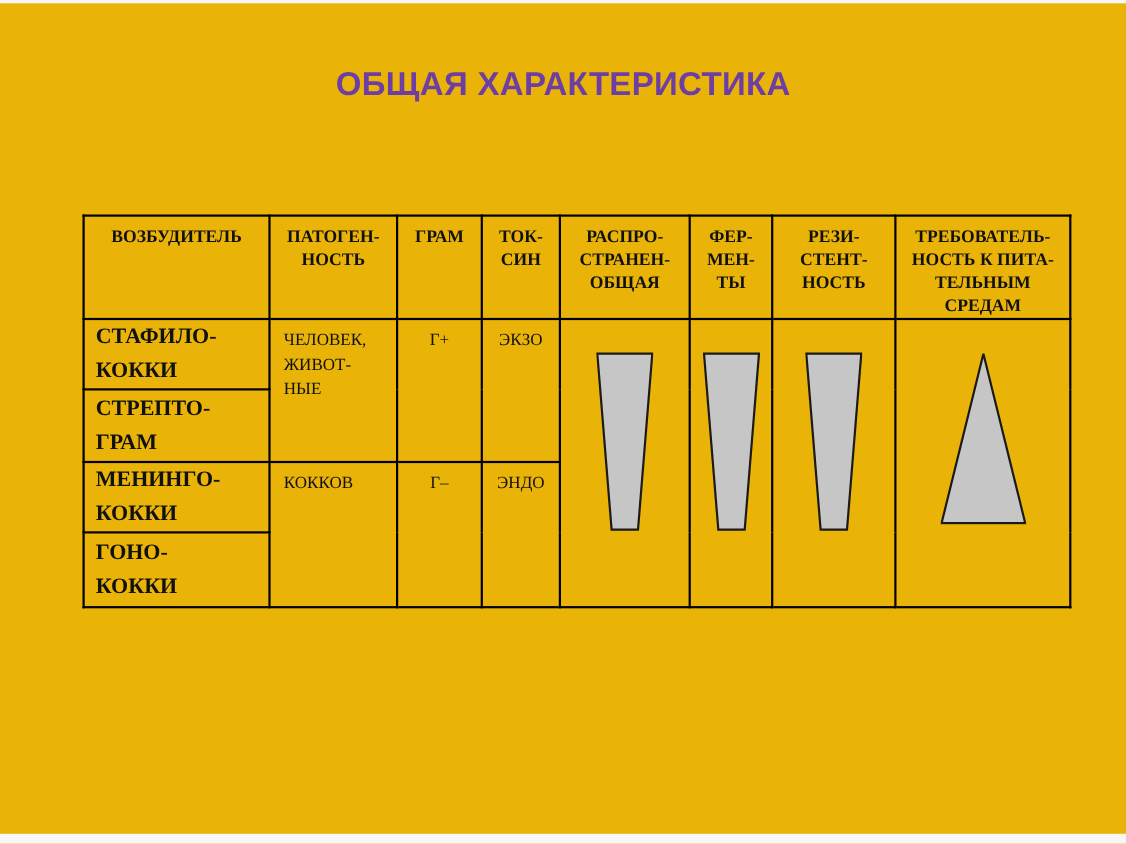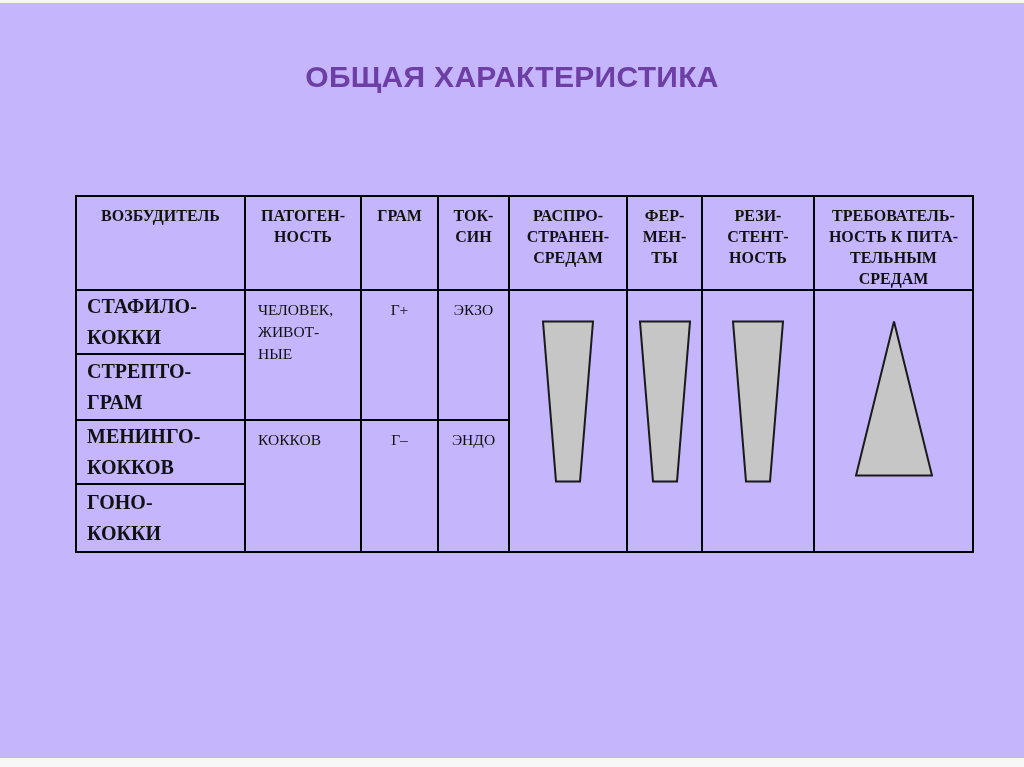--- a/index.html
+++ b/index.html
@@ -1,17 +1,17 @@
 <!DOCTYPE html>
 <html><head>
 <meta charset="utf-8">
 <style>
   html,body { margin:0; padding:0; background:#ffffff; }
   .slide {
-    position:relative; width:1024px; height:767px; background:#c4b5fd;
+    position:relative; width:1024px; height:767px; background:#eab308;
     overflow:hidden; font-family:"Liberation Serif","DejaVu Serif",serif;
     color:#111;
   }
   .edge-strip { position:absolute; left:0; right:0; background:#f7f7f7; }
   .edge-strip.top { top:0; height:3px; }
   .edge-strip.bottom { bottom:0; height:9px; }
 
   .title {
     position:absolute; top:47px; left:0; width:100%; margin:0;
     text-align:center; color:#6d3fa4;
@@ -77,21 +77,21 @@
     <thead>
       <tr>
         <th>ВОЗБУДИТЕЛЬ</th>
         <th>ПАТОГЕН-
 НОСТЬ</th>
         <th>ГРАМ</th>
         <th>ТОК-
 СИН</th>
         <th>РАСПРО-
 СТРАНЕН-
-СРЕДАМ</th>
+ОБЩАЯ</th>
         <th>ФЕР-
 МЕН-
 ТЫ</th>
         <th>РЕЗИ-
 СТЕНТ-
 НОСТЬ</th>
         <th>ТРЕБОВАТЕЛЬ-
 НОСТЬ К ПИТА-
 ТЕЛЬНЫМ
 СРЕДАМ</th>
@@ -126,21 +126,21 @@
             <polygon points="39,1.5 77,155.5 1,155.5" fill="#c6c6c6"></polygon>
           </svg>
         </td>
       </tr>
       <tr>
         <td class="row-label">СТРЕПТО-
 ГРАМ</td>
       </tr>
       <tr>
         <td class="row-label">МЕНИНГО-
-КОККОВ</td>
+КОККИ</td>
         <td class="val" rowspan="2">КОККОВ</td>
         <td class="val center" rowspan="2">Г–</td>
         <td class="val center" rowspan="2">ЭНДО</td>
       </tr>
       <tr>
         <td class="row-label">ГОНО-
 КОККИ</td>
       </tr>
     </tbody>
   </table>

